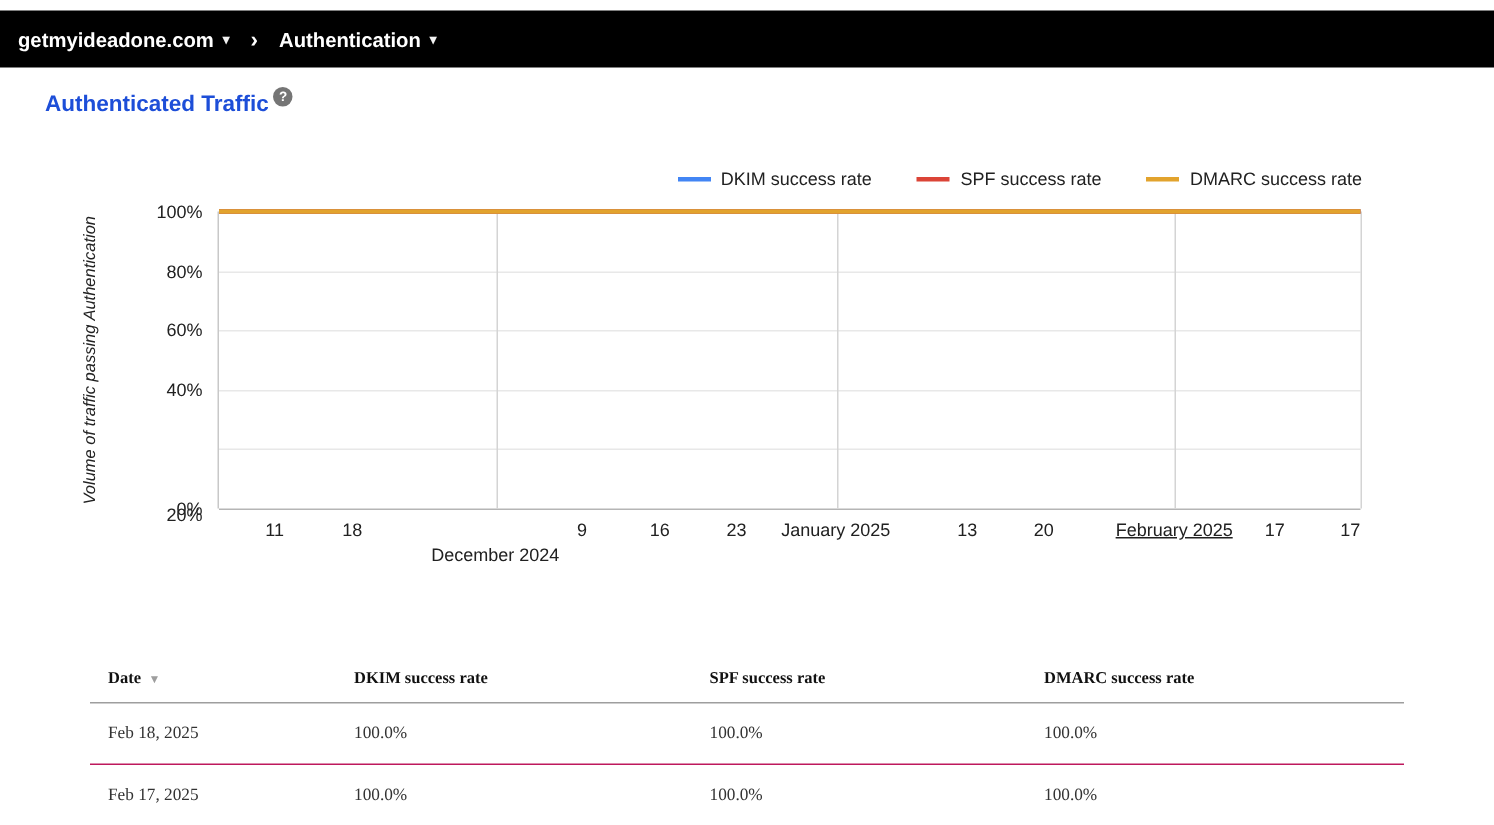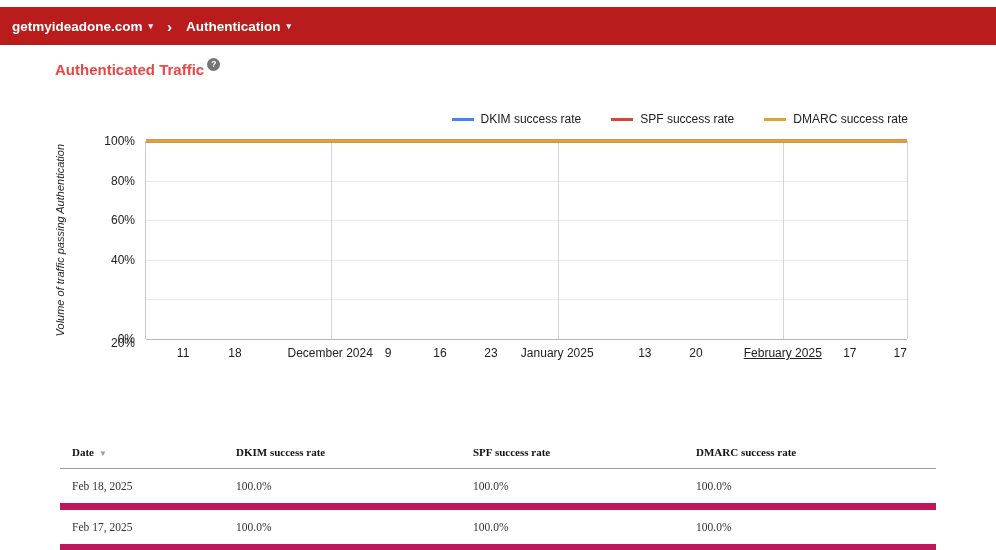--- a/index.html
+++ b/index.html
@@ -8,21 +8,21 @@
 
   .topbar { position:absolute; left:0; top:7px; width:100%; height:38px;
     display:flex; align-items:center; padding:0 12px; color:#fff; }
   .menu-trigger { display:flex; align-items:center; gap:6px; font-size:13.5px;
     font-weight:bold; cursor:pointer; }
   .caret { font-size:9px; line-height:1; opacity:.95; }
   .crumb-sep { margin:0 14px; font-size:15px; font-weight:bold; }
 
   .page-title-row { position:absolute; left:30px; top:61px; display:flex;
     align-items:flex-start; gap:3px; }
-  .page-title { font-size:15px; font-weight:bold; color:#ef4444;margin-left:25px; }
+  .page-title { font-size:15px; font-weight:bold; color:#1d4ed8; }
   .help-icon { width:13px; height:13px; border-radius:50%; background:#757575;
     color:#fff; display:flex; align-items:center; justify-content:center;
     margin-top:-3px; cursor:pointer; }
   .help-icon span { font-size:9px; font-weight:bold; line-height:1; }
 
   .legend { position:absolute; top:112px; right:88px; display:flex; gap:30px; }
   .legend-item { display:flex; align-items:center; gap:7px; font-size:12px; color:#212121; }
   .legend-swatch { width:22px; height:3px; display:inline-block; }
 
   .y-title { position:absolute; left:52px; top:141px; height:198px; width:16px;
@@ -44,27 +44,27 @@
 
   .x-labels { position:absolute; left:145px; top:346px; width:762px; height:14px; }
   .xtick { position:absolute; transform:translateX(-50%); font-size:12px;
     color:#212121; white-space:nowrap; }
 
   .data-table { position:absolute; left:60px; top:436px; width:876px; font-size:11.5px;font-family:Liberation Serif, serif; }
   .trow { display:grid; grid-template-columns:164px 237px 223px 1fr;
     padding-left:12px; align-items:center; }
   .thead-row { height:33px; border-bottom:1px solid #9e9e9e; font-weight:bold;
     font-size:11px; color:#111; }
-  .tbody-row { height:41px; border-bottom:7px solid #be185d; color:#333; }
+  .tbody-row { height:41px; border-bottom:1px solid #be185d; color:#333; }
   .sort-icon { font-size:8px; color:#9e9e9e; margin-left:5px; cursor:pointer; }
 </style>
 </head>
 <body>
 
-<div class="topbar" style="background: #b91c1c;">
+<div class="topbar" style="background: #000000;">
   <div class="menu-trigger">
     <span>getmyideadone.com</span>
     <span class="caret">▾</span>
   </div>
   <span class="crumb-sep">›</span>
   <div class="menu-trigger">
     <span>Authentication</span>
     <span class="caret">▾</span>
   </div>
 </div>
@@ -117,21 +117,21 @@
     <div class="hgrid baseline" style="top: 100%;"></div>
     <div class="vgrid" style="left: 24.3%;"></div>
     <div class="vgrid" style="left: 54.1%;"></div>
     <div class="vgrid" style="left: 83.7%;"></div>
     <div class="vgrid" style="left: 100%;"></div>
   </div>
 
 <div class="x-labels">
     <div class="xtick" style="left: 5%;">11</div>
     <div class="xtick" style="left: 11.8%; text-align: right;">18</div>
-    <div class="xtick" style="left: 24.3%;">December 2024</div>
+    <div class="xtick" style="left: 24.3%; margin-top: 17px;">December 2024</div>
     <div class="xtick" style="left: 31.9%;">9</div>
     <div class="xtick" style="left: 38.7%;">16</div>
     <div class="xtick" style="left: 45.4%;">23</div>
     <div class="xtick" style="left: 54.1%;">January 2025</div>
     <div class="xtick" style="left: 65.6%;">13</div>
     <div class="xtick" style="left: 72.3%;">20</div>
     <div class="xtick" style="left: 83.7%; text-decoration: underline;">February 2025</div>
     <div class="xtick" style="left: 92.5%;">17</div>
     <div class="xtick" style="left: 99.1%;">17</div>
   </div>

